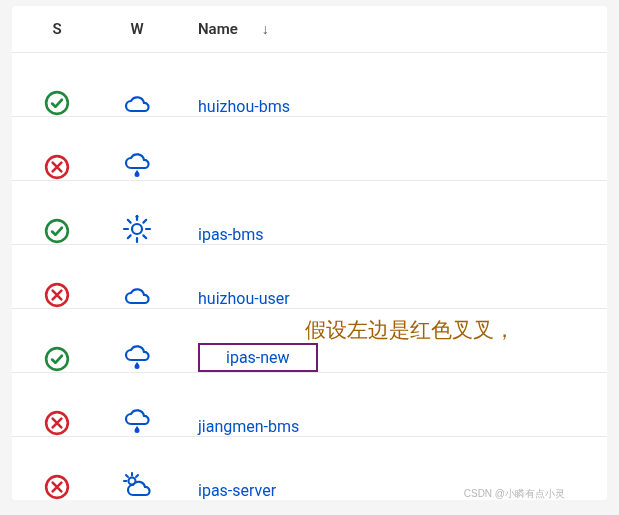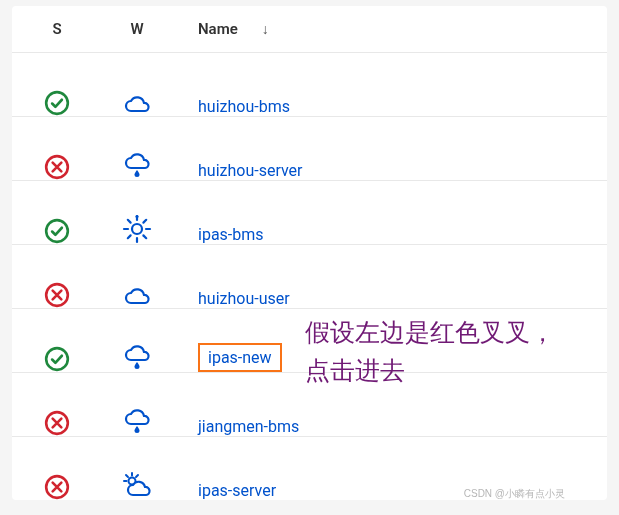--- a/index.html
+++ b/index.html
@@ -45,30 +45,30 @@
     .name-cell {
       flex: 1;
       padding-left: 26px;
     }
     .name-link {
       color: #0052cc;
       font-size: 16px;
       cursor: pointer;
     }
     .name-link.boxed {
-      border: 2px solid #f97316;
-      padding: 3px 8px;
+      border: 2px solid #701a75;
+      padding: 3px 26px;
       display: inline-block;
     }
     .annotation {
       position: absolute;
       left: 305px;
       top: 314px;
-      color: #701a75;
-      font-size: 25px;
+      color: #a16207;
+      font-size: 21px;
       line-height: 1.5;
       font-family: "Microsoft YaHei", SimSun, sans-serif;
     }
     .watermark {
       position: absolute;
       right: 54px;
       bottom: 14px;
       color: rgba(120,120,120,0.55);
       font-size: 10px;
       font-family: "Microsoft YaHei", SimSun, sans-serif;
@@ -108,21 +108,20 @@
     <circle cx="12" cy="12" r="10" stroke="#d1242f" stroke-width="2.4"></circle>
     <path d="M8 8 L16 16 M16 8 L8 16" stroke="#d1242f" stroke-width="2.4" stroke-linecap="round"></path>
   </svg>
         </div>
         <div class="weather-icon">
           <svg width="30" height="28" viewBox="0 0 30 28" fill="none">
       <path d="M9 16 a5 5 0 0 1 0-10 a7 7 0 0 1 13 2 a4 4 0 0 1 1 8 z" stroke="#0052cc" stroke-width="2.2" fill="none" stroke-linejoin="round"></path>
       <path d="M15 18 c0 0 -2.5 3 -2.5 4.5 a2.5 2.5 0 0 0 5 0 c0 -1.5 -2.5 -4.5 -2.5 -4.5 z" fill="#0052cc"></path>
     </svg>
         </div>
-        <div class="name-cell"><span class="name-link">huizhou-server</span></div>
       </div>
       <div class="data-row">
         <div class="status-icon">
           <svg width="26" height="26" viewBox="0 0 24 24" fill="none">
       <circle cx="12" cy="12" r="10" stroke="#1f883d" stroke-width="2.4"></circle>
       <path d="M7.5 12.5 L10.5 15.5 L16.5 9" stroke="#1f883d" stroke-width="2.4" fill="none" stroke-linecap="round" stroke-linejoin="round"></path>
     </svg>
         </div>
         <div class="weather-icon">
           <svg width="30" height="30" viewBox="0 0 30 30" fill="none">
@@ -205,16 +204,15 @@
       <path d="M12 23 a5 5 0 0 1 0-10 a6.5 6.5 0 0 1 12 2 a4 4 0 0 1 1 8 z" stroke="#0052cc" stroke-width="2.2" fill="#fff" stroke-linejoin="round"></path>
     </svg>
         </div>
         <div class="name-cell"><span class="name-link">ipas-server</span></div>
       </div>
     </div>
 </div>
 
 <div class="annotation">
   <div>假设左边是红色叉叉，</div>
-  <div>点击进去</div>
 </div>
 
 <div class="watermark">CSDN @小瞵有点小灵</div>
 
 </body></html>

